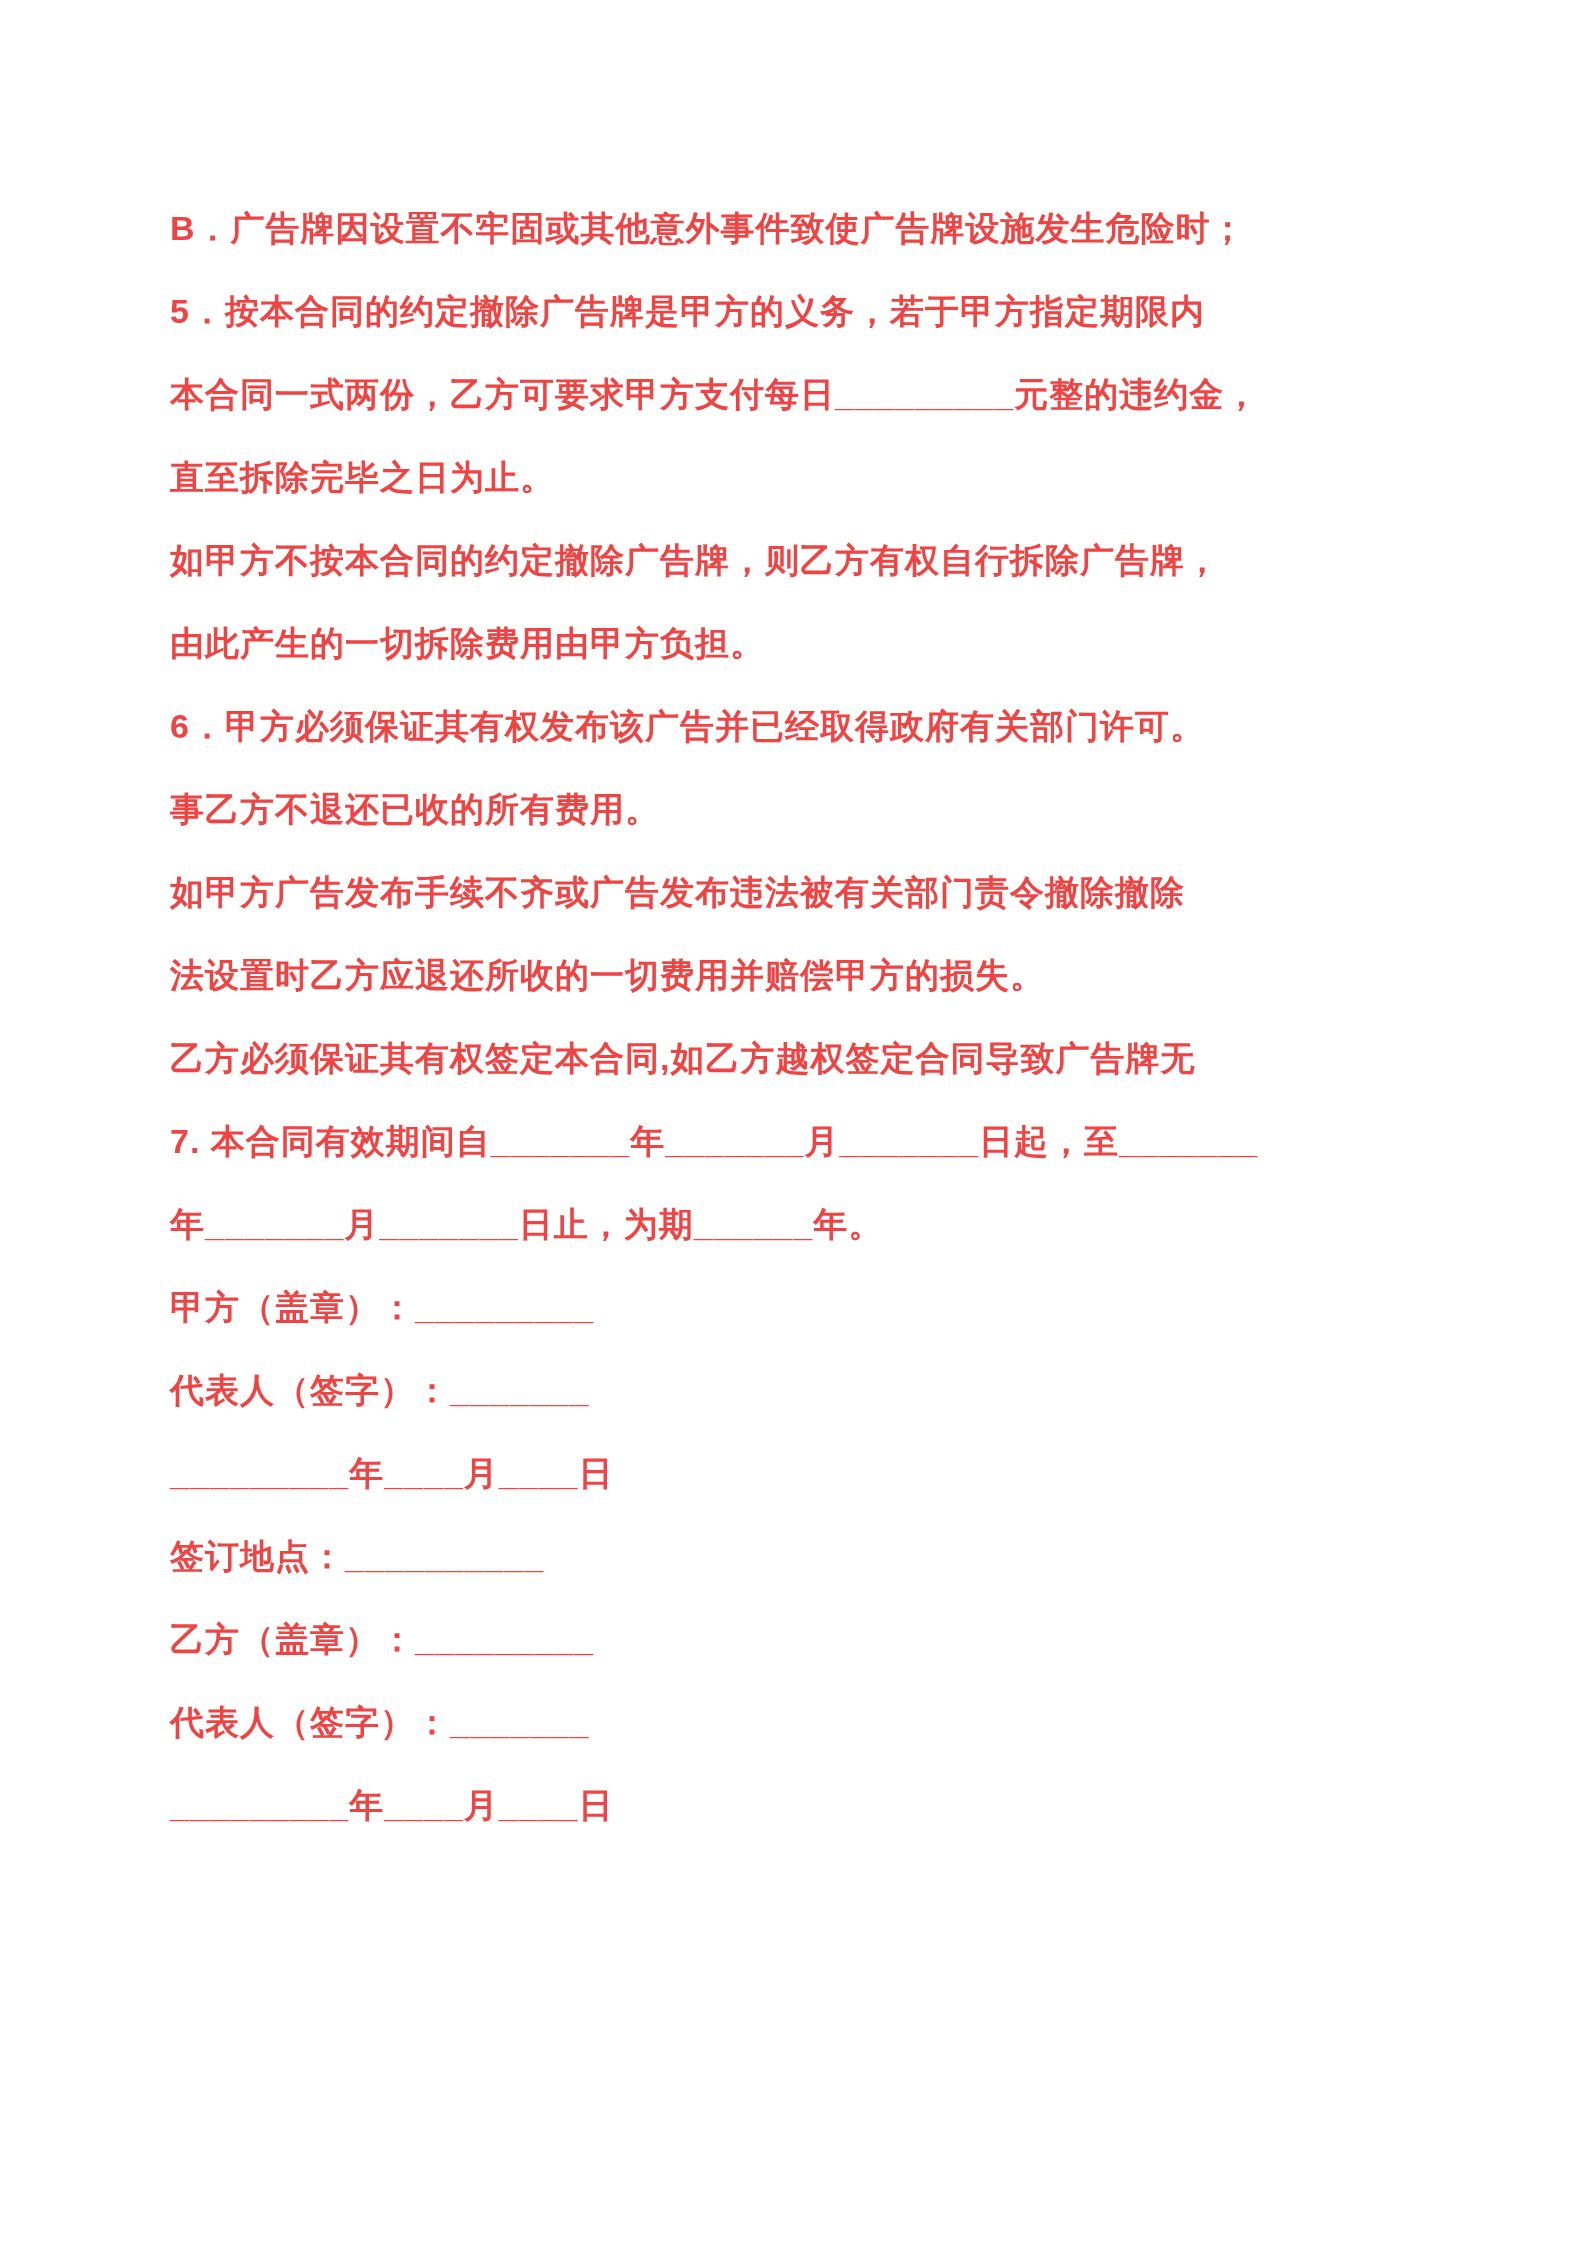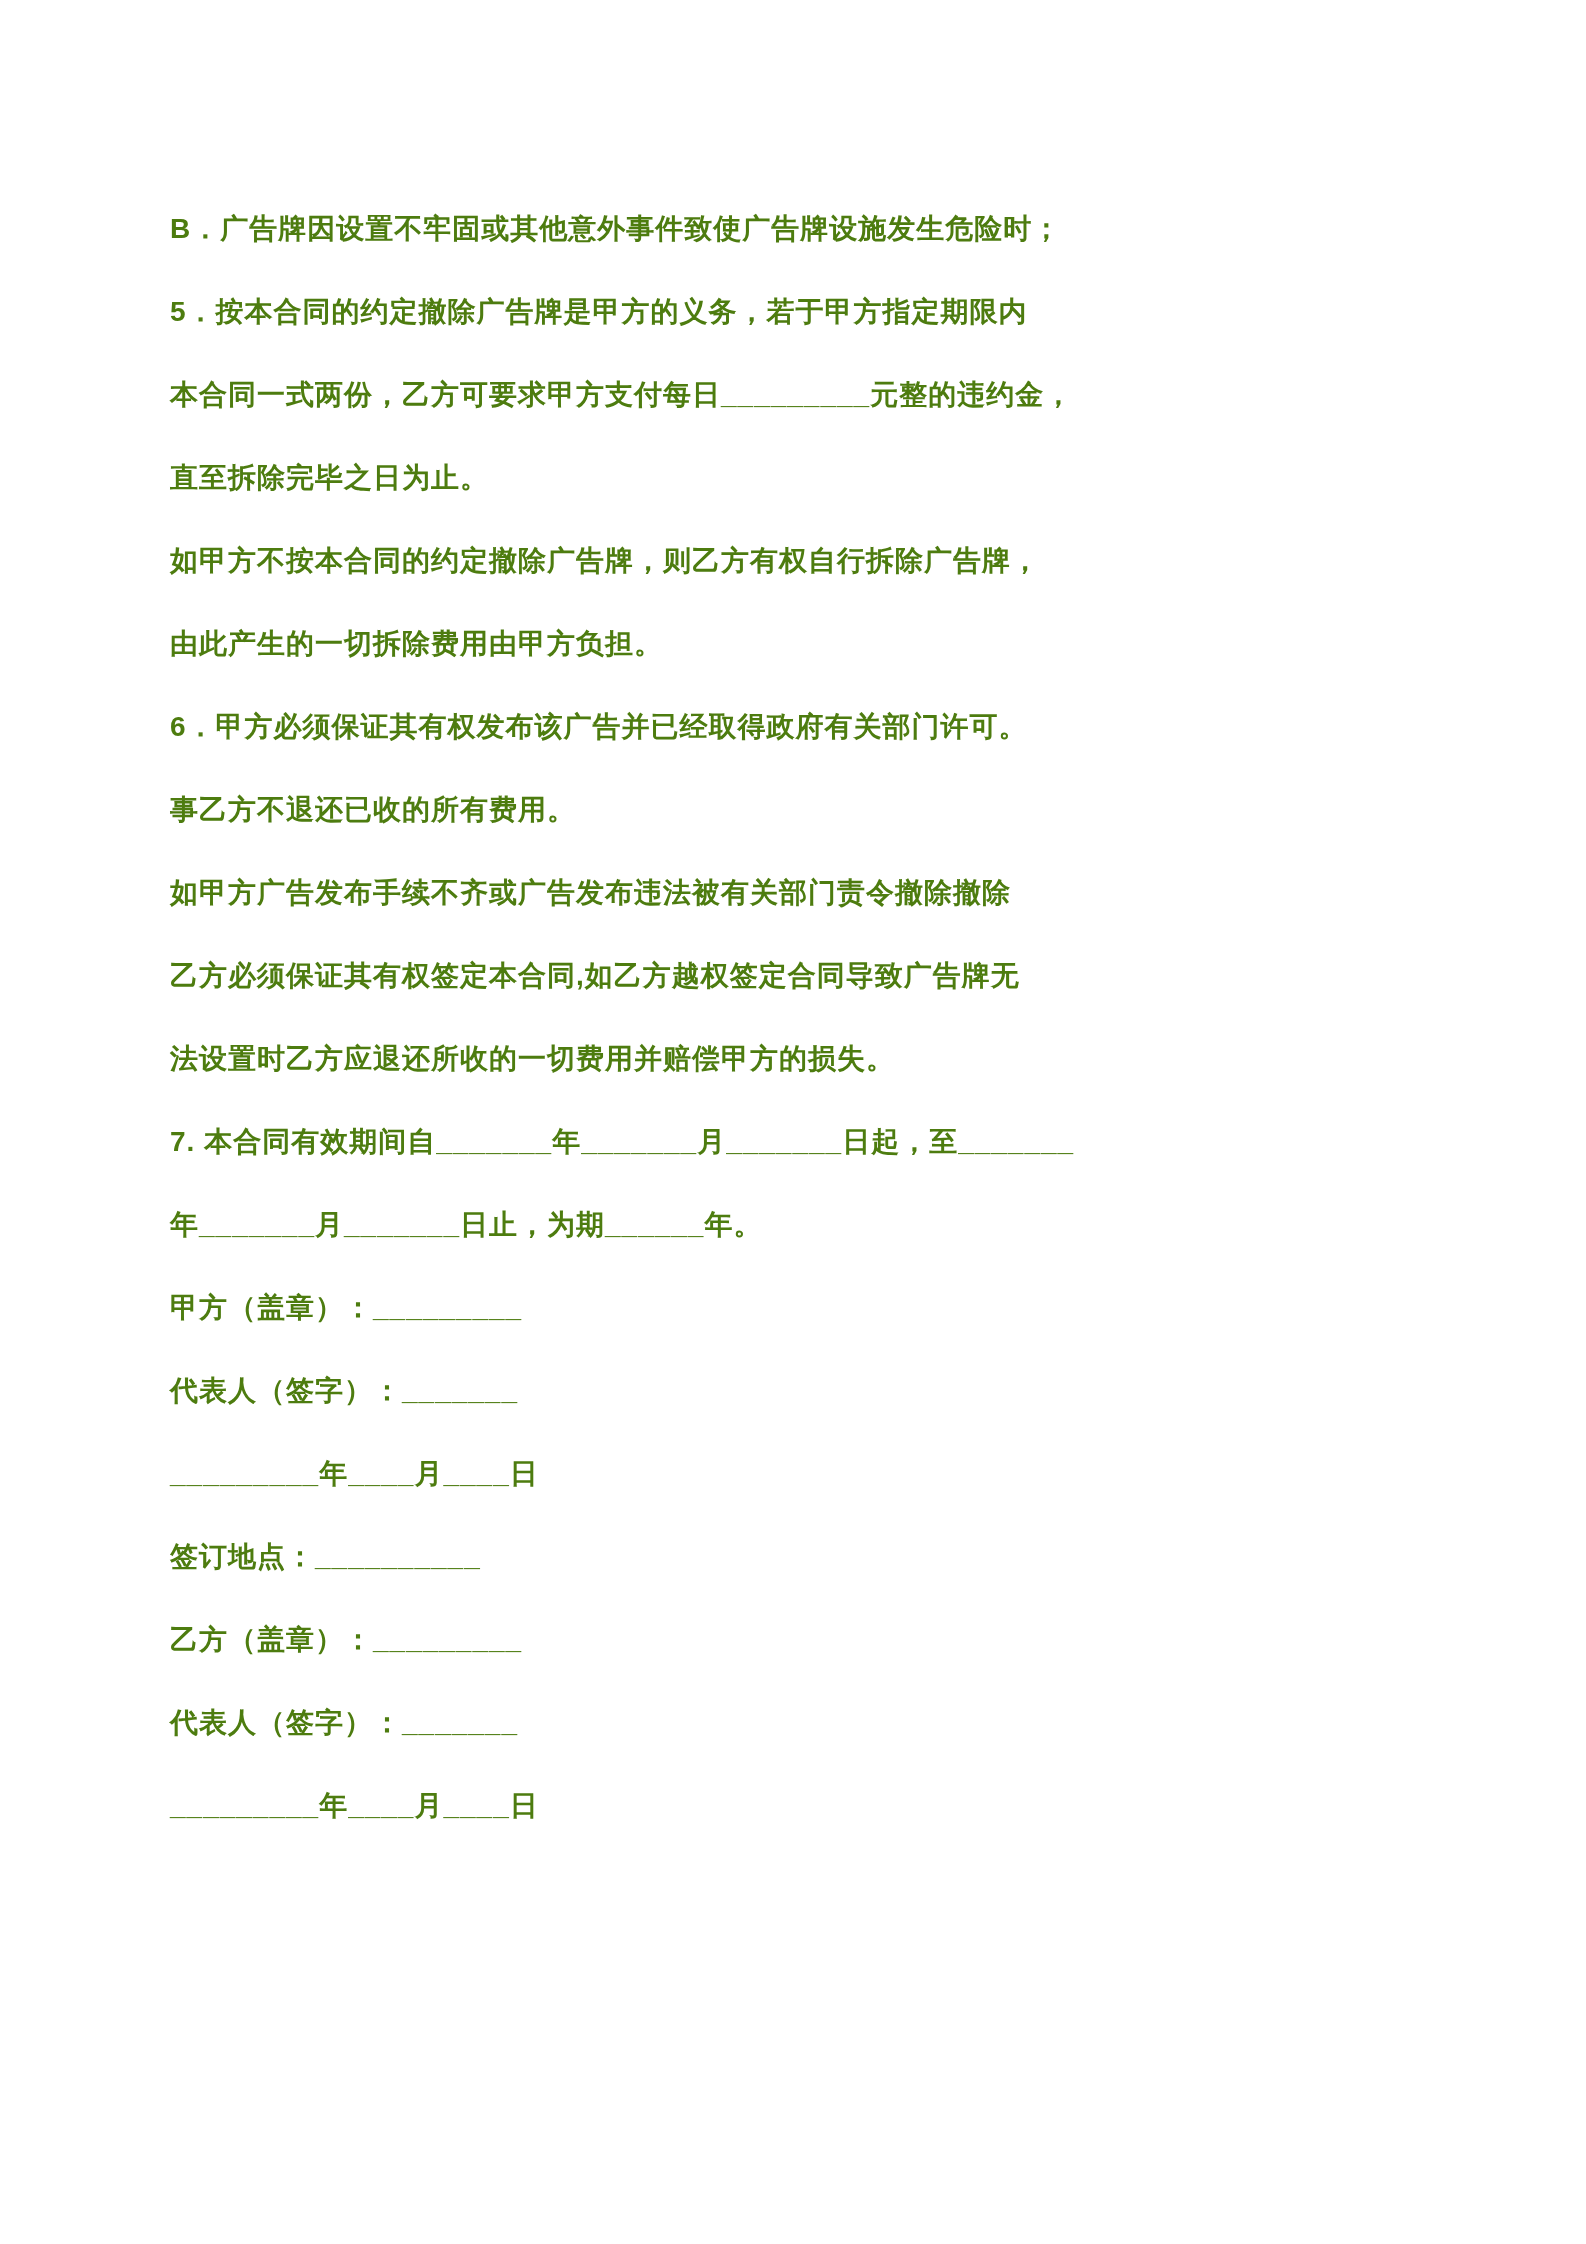--- a/index.html
+++ b/index.html
@@ -17,23 +17,23 @@
     position: relative;
     width: 1586px;
     height: 2244px;
     background: #ffffff;
   }
   .doc {
     position: absolute;
     top: 187px;
     left: 170px;
     right: 120px;
-    color: #4d7c0f;
+    color: #ef4444;
     font-weight: bold;
-    font-size: 28px;
+    font-size: 34px;
   }
   .line {
     margin: 0;
     padding: 0;
     height: 83px;
     line-height: 83px;
     white-space: nowrap;
     letter-spacing: 1px;
   }
 </style>
@@ -44,22 +44,22 @@
   <div class="doc">
     <p class="line">B．广告牌因设置不牢固或其他意外事件致使广告牌设施发生危险时；</p>
     <p class="line">5．按本合同的约定撤除广告牌是甲方的义务，若于甲方指定期限内</p>
     <p class="line">本合同一式两份，乙方可要求甲方支付每日_________元整的违约金，</p>
     <p class="line">直至拆除完毕之日为止。</p>
     <p class="line">如甲方不按本合同的约定撤除广告牌，则乙方有权自行拆除广告牌，</p>
     <p class="line">由此产生的一切拆除费用由甲方负担。</p>
     <p class="line">6．甲方必须保证其有权发布该广告并已经取得政府有关部门许可。</p>
     <p class="line">事乙方不退还已收的所有费用。</p>
     <p class="line">如甲方广告发布手续不齐或广告发布违法被有关部门责令撤除撤除</p>
+    <p class="line">法设置时乙方应退还所收的一切费用并赔偿甲方的损失。</p>
     <p class="line">乙方必须保证其有权签定本合同,如乙方越权签定合同导致广告牌无</p>
-    <p class="line">法设置时乙方应退还所收的一切费用并赔偿甲方的损失。</p>
     <p class="line">7. 本合同有效期间自_______年_______月_______日起，至_______</p>
     <p class="line">年_______月_______日止，为期______年。</p>
     <p class="line">甲方（盖章）：_________</p>
     <p class="line">代表人（签字）：_______</p>
     <p class="line">_________年____月____日</p>
     <p class="line">签订地点：__________</p>
     <p class="line">乙方（盖章）：_________</p>
     <p class="line">代表人（签字）：_______</p>
     <p class="line">_________年____月____日</p>
   </div>

